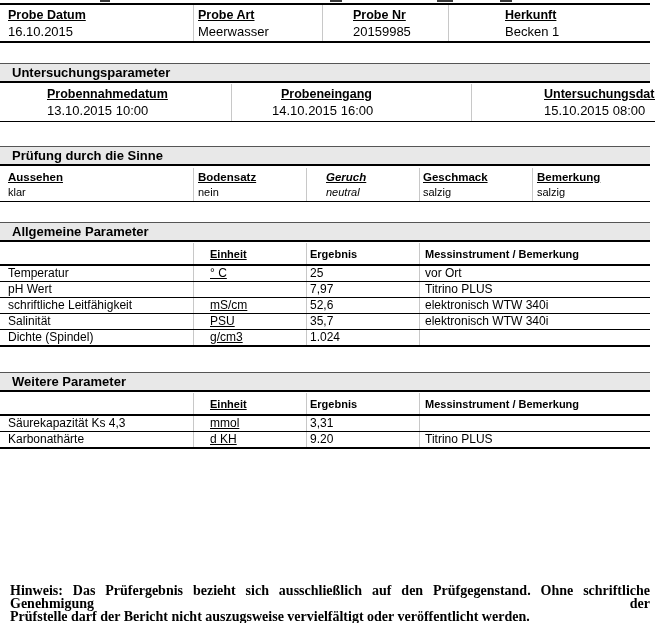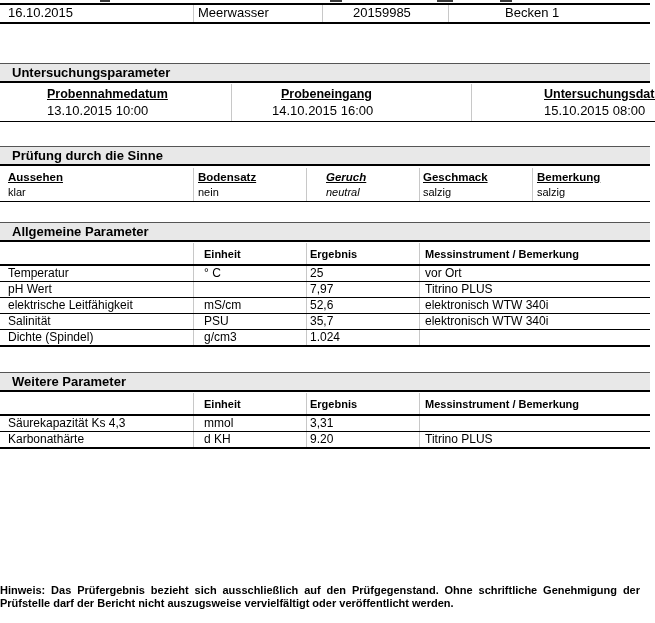--- a/index.html
+++ b/index.html
@@ -40,44 +40,50 @@
   .t3 .rv { height:16px; line-height:15px; font-size:11px; }
   .t3 .x0 { left:8px; } .t3 .x1 { left:198px; } .t3 .x2 { left:326px;font-style:italic; } .t3 .x3 { left:423px;text-align:right; } .t3 .x4 { left:537px; }
 
   
   .pt { left:0; width:650px; }
   .pt .colhead { height:21px; line-height:14px; padding-top:0; font-size:11px; font-weight:bold;
                  border-bottom:2px solid #000; }
   .pt .colhead .cell { top:4px; }
   .pt .prow { height:15px; line-height:15px; font-size:12px; border-bottom:1px solid #000; }
   .pt .rows .prow:last-child { border-bottom:2px solid #000; }
-  .pt .p0 { left:8px; } .pt .p1 { left:204px; } .pt .p2 { left:310px; } .pt .p3 { left:425px; }
+  .pt .p0 { left:8px; } .pt .p1 { left:210px;text-decoration:underline; } .pt .p2 { left:310px; } .pt .p3 { left:425px; }
   .t4 { top:243px; } .t5 { top:393px; }
 
   
-  .footer { left:0; top:584px; width:640px; font-size:11px; font-weight:bold; line-height:13px; }
+  .footer { left:10px; top:584px; width:640px; font-size:14px; font-weight:bold; line-height:13px;font-family:Liberation Serif, serif; }
   .footer .l1 { text-align:justify; text-align-last:justify; }
   .footer .l2 { text-align:left; }
 </style>
 </head>
 <body>
 
 <div class="page">
 
   <div class="abs remnant">
     <span class="smudge" style="left:100px;width:10px;"></span>
     <span class="smudge" style="left:330px;width:12px;"></span>
     <span class="smudge" style="left:437px;width:16px;"></span>
     <span class="smudge" style="left:500px;width:12px;"></span>
   </div>
 
   <div class="abs t1">
     <div class="vsep" style="left:193px"></div>
     <div class="vsep" style="left:322px"></div>
     <div class="vsep" style="left:448px"></div>
+    <div class="row rh">
+      <span class="cell hd x0">Probe Datum</span>
+      <span class="cell hd x1">Probe Art</span>
+      <span class="cell hd x2">Probe Nr</span>
+      <span class="cell hd x3">Herkunft</span>
+    </div>
     <div class="row rv">
       <span class="cell x0">16.10.2015</span>
       <span class="cell x1">Meerwasser</span>
       <span class="cell x2">20159985</span>
       <span class="cell x3">Becken 1</span>
     </div>
   </div>
 
   <div class="abs bar" style="top:63px">
     <span>Untersuchungsparameter</span>
@@ -146,21 +152,21 @@
         </div>
 
         <div class="row prow">
           <span class="cell p0">pH Wert</span>
           <span class="cell p1"></span>
           <span class="cell p2">7,97</span>
           <span class="cell p3">Titrino PLUS</span>
         </div>
 
         <div class="row prow">
-          <span class="cell p0">elektrische Leitfähigkeit</span>
+          <span class="cell p0">schriftliche Leitfähigkeit</span>
           <span class="cell p1">mS/cm</span>
           <span class="cell p2">52,6</span>
           <span class="cell p3">elektronisch WTW 340i</span>
         </div>
 
         <div class="row prow">
           <span class="cell p0">Salinität</span>
           <span class="cell p1">PSU</span>
           <span class="cell p2">35,7</span>
           <span class="cell p3">elektronisch WTW 340i</span>

